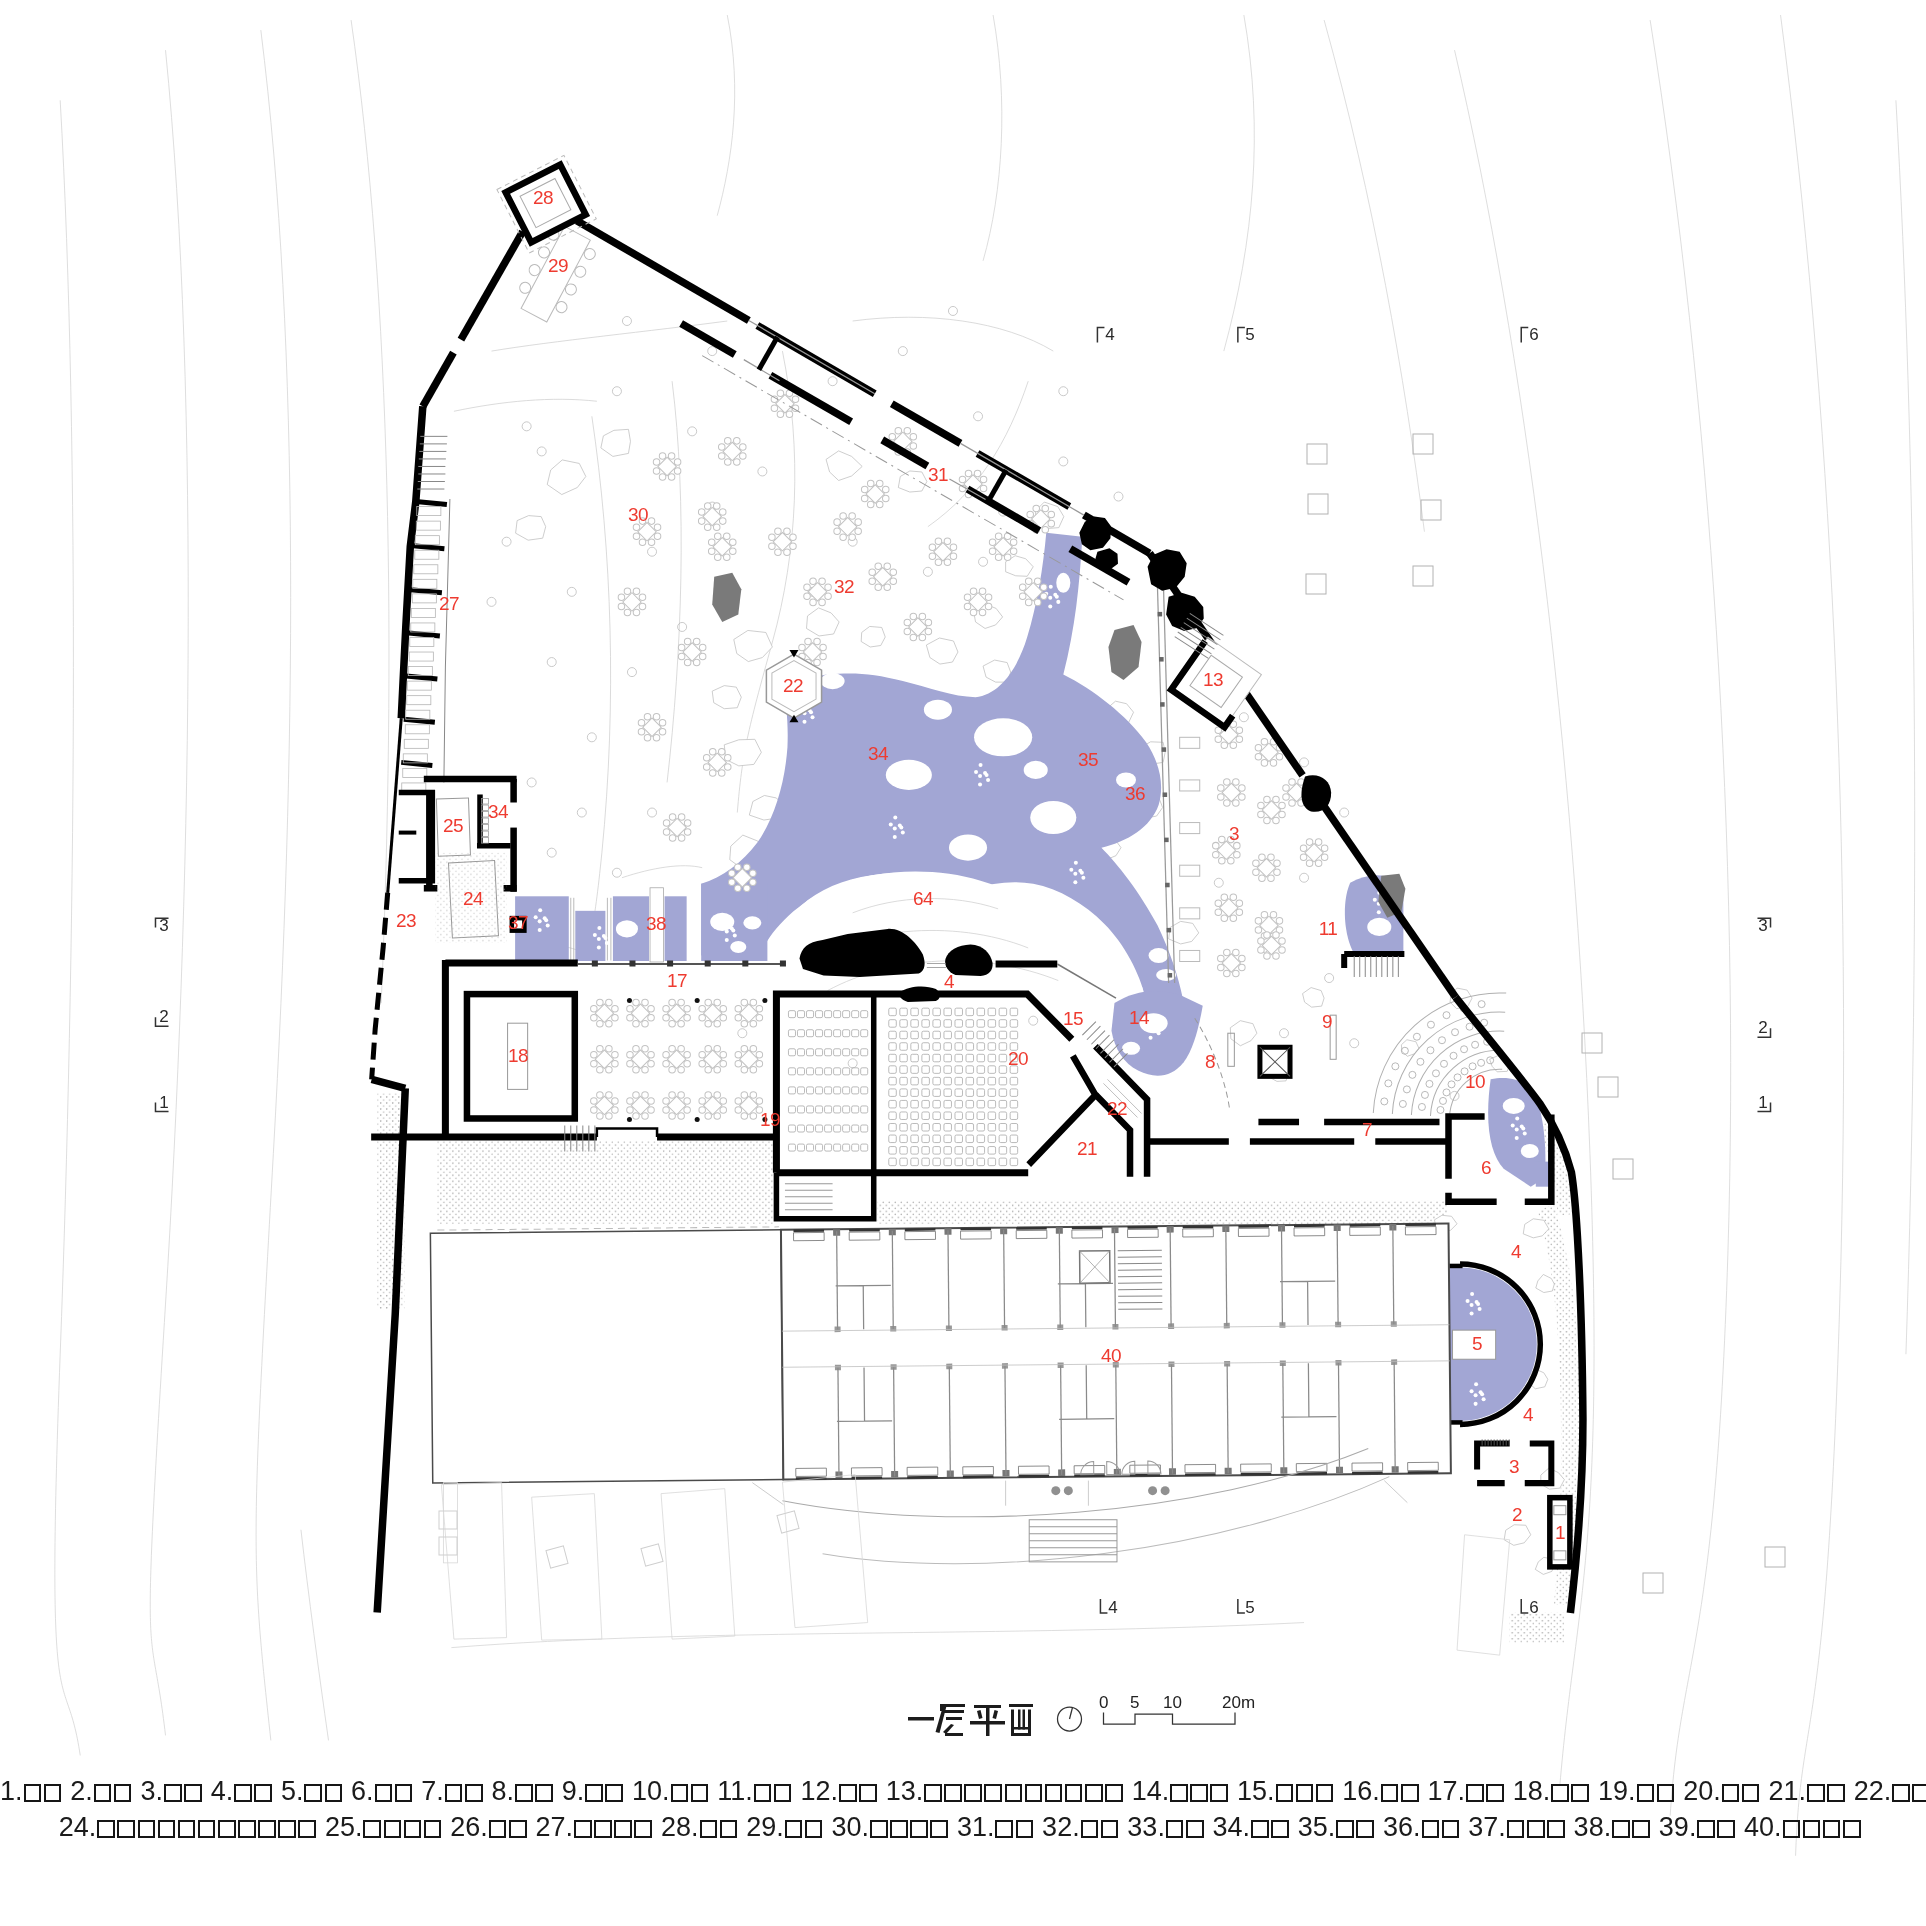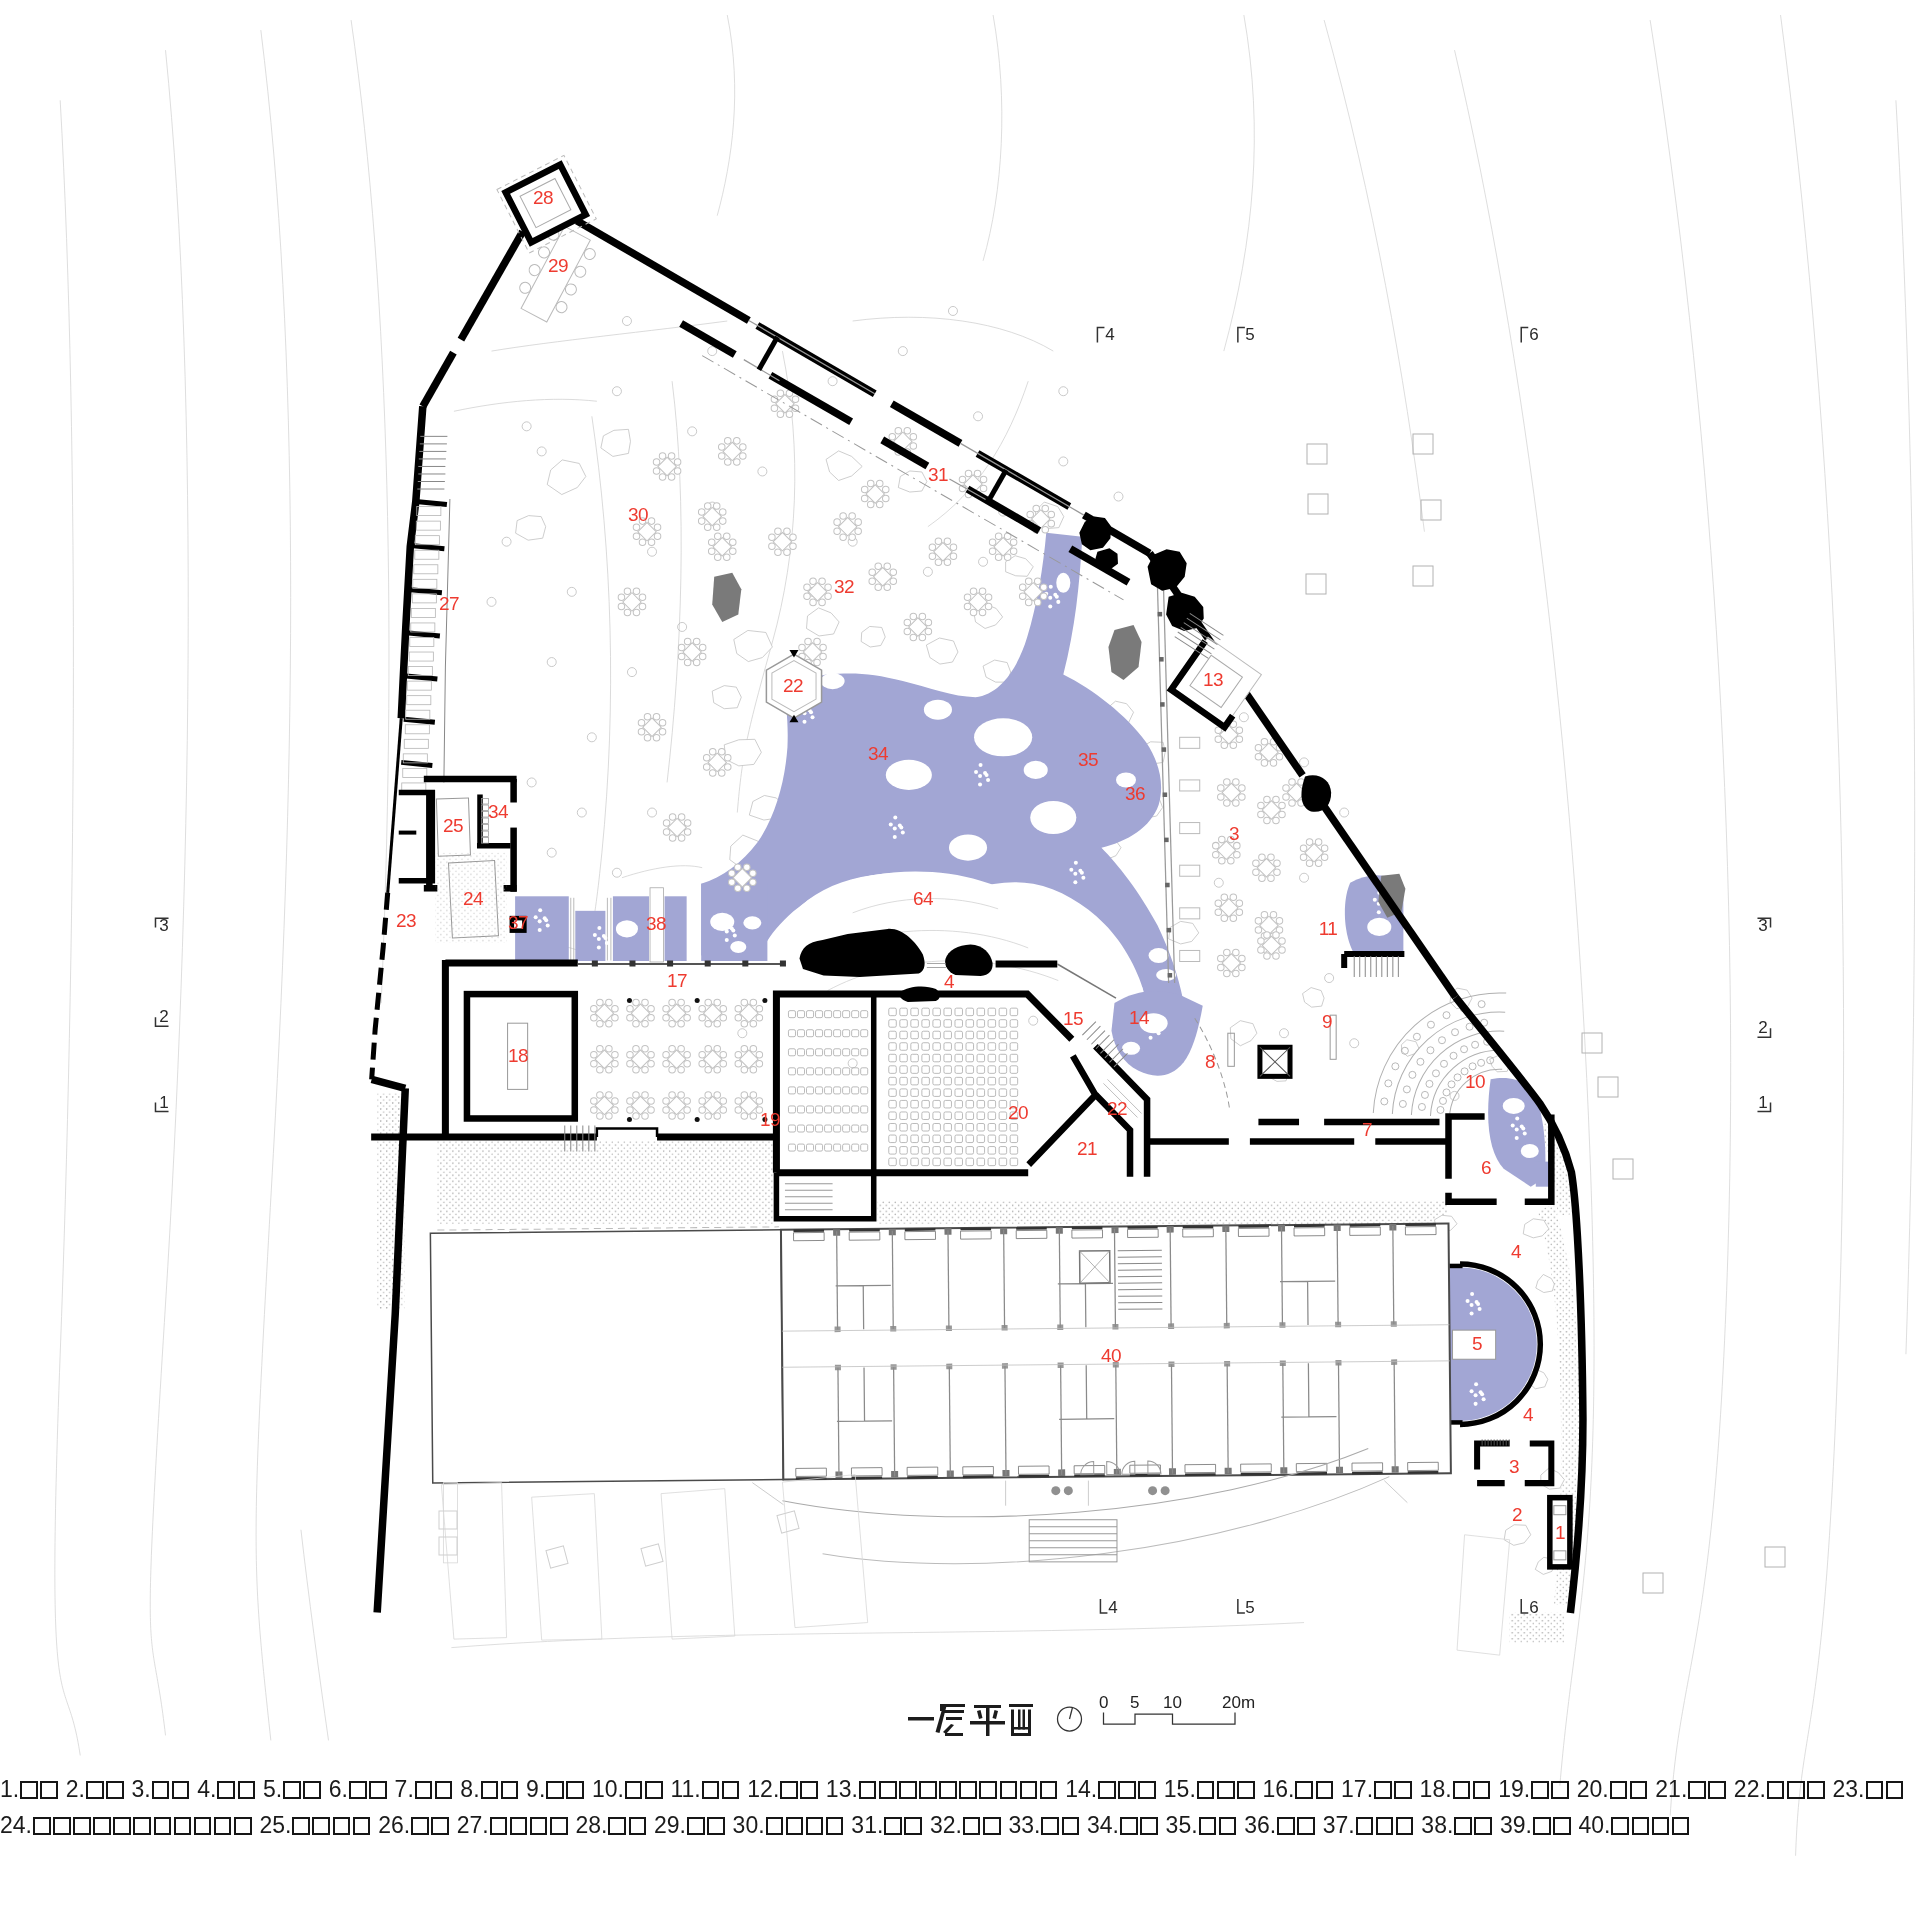--- a/index.html
+++ b/index.html
@@ -2,21 +2,21 @@
 <html style="font-size:8px"><head><meta charset="utf-8">
 <style>
 html,body{margin:0;padding:0;background:#ffffff;width:1926px;height:1926px;overflow:hidden}
 *{box-sizing:border-box}
 .stage{position:absolute;left:0;top:0;width:1926px;height:1926px;font-family:"Liberation Sans",sans-serif}
 .rl{position:absolute;transform:translate(-50%,-54%);color:#ee3b30;font-size:19px;letter-spacing:-0.5px}
 .sn{position:absolute;transform:translate(-50%,-50%);color:#2a2a2a;font-size:17px}
 .cj{display:inline-block;width:17.6px;height:17.6px;border:2px solid #161616;margin:0 1.5px 0 1px;vertical-align:-1.5px}
 .rc{position:absolute;width:21px;height:21px;border:1.8px solid #b2b2b2;transform:translate(-50%,-50%)}
 .gc{position:absolute;width:19px;height:19px;border:1.5px solid #cfcfcf}
-.leg{position:absolute;width:1862px;color:#1b1b1b;font-size:23px;white-space:nowrap;text-align:left}
+.leg{position:absolute;width:1862px;color:#1b1b1b;font-size:27px;white-space:nowrap;text-align:right}
 .title{position:absolute;left:908px;top:1701px}
 .nb{position:absolute;left:1051px;top:1690px}
 </style></head>
 <body>
 <div class="stage">
 <svg width="1926" height="1926" viewBox="0 0 3840 3840" xmlns="http://www.w3.org/2000/svg">
 <defs>
 <pattern id="dots" width="12" height="12" patternUnits="userSpaceOnUse">
 <circle cx="3" cy="3" r="1.5" fill="#a4a4a4"></circle>
           <circle cx="9" cy="9" r="1.5" fill="#b8b8b8"></circle>
@@ -1337,21 +1337,21 @@
 <div class="rl" style="left:1475px;top:1083px">10</div>
 <div class="rl" style="left:1328px;top:930px">11</div>
 <div class="rl" style="left:1234px;top:835px">3</div>
 <div class="rl" style="left:1213px;top:681px">13</div>
 <div class="rl" style="left:1139px;top:1019px">14</div>
 <div class="rl" style="left:1073px;top:1020px">15</div>
 <div class="rl" style="left:949px;top:983px">4</div>
 <div class="rl" style="left:677px;top:982px">17</div>
 <div class="rl" style="left:518px;top:1057px">18</div>
 <div class="rl" style="left:770px;top:1121px">19</div>
-<div class="rl" style="left:1018px;top:1114px">20</div>
+<div class="rl" style="left:1018px;top:1060px">20</div>
 <div class="rl" style="left:1087px;top:1150px">21</div>
 <div class="rl" style="left:1117px;top:1110px">22</div>
 <div class="rl" style="left:406px;top:922px">23</div>
 <div class="rl" style="left:473px;top:900px">24</div>
 <div class="rl" style="left:453px;top:827px">25</div>
 <div class="rl" style="left:498px;top:813px">34</div>
 <div class="rl" style="left:449px;top:605px">27</div>
 <div class="rl" style="left:543px;top:199px">28</div>
 <div class="rl" style="left:558px;top:267px">29</div>
 <div class="rl" style="left:638px;top:516px">30</div>

